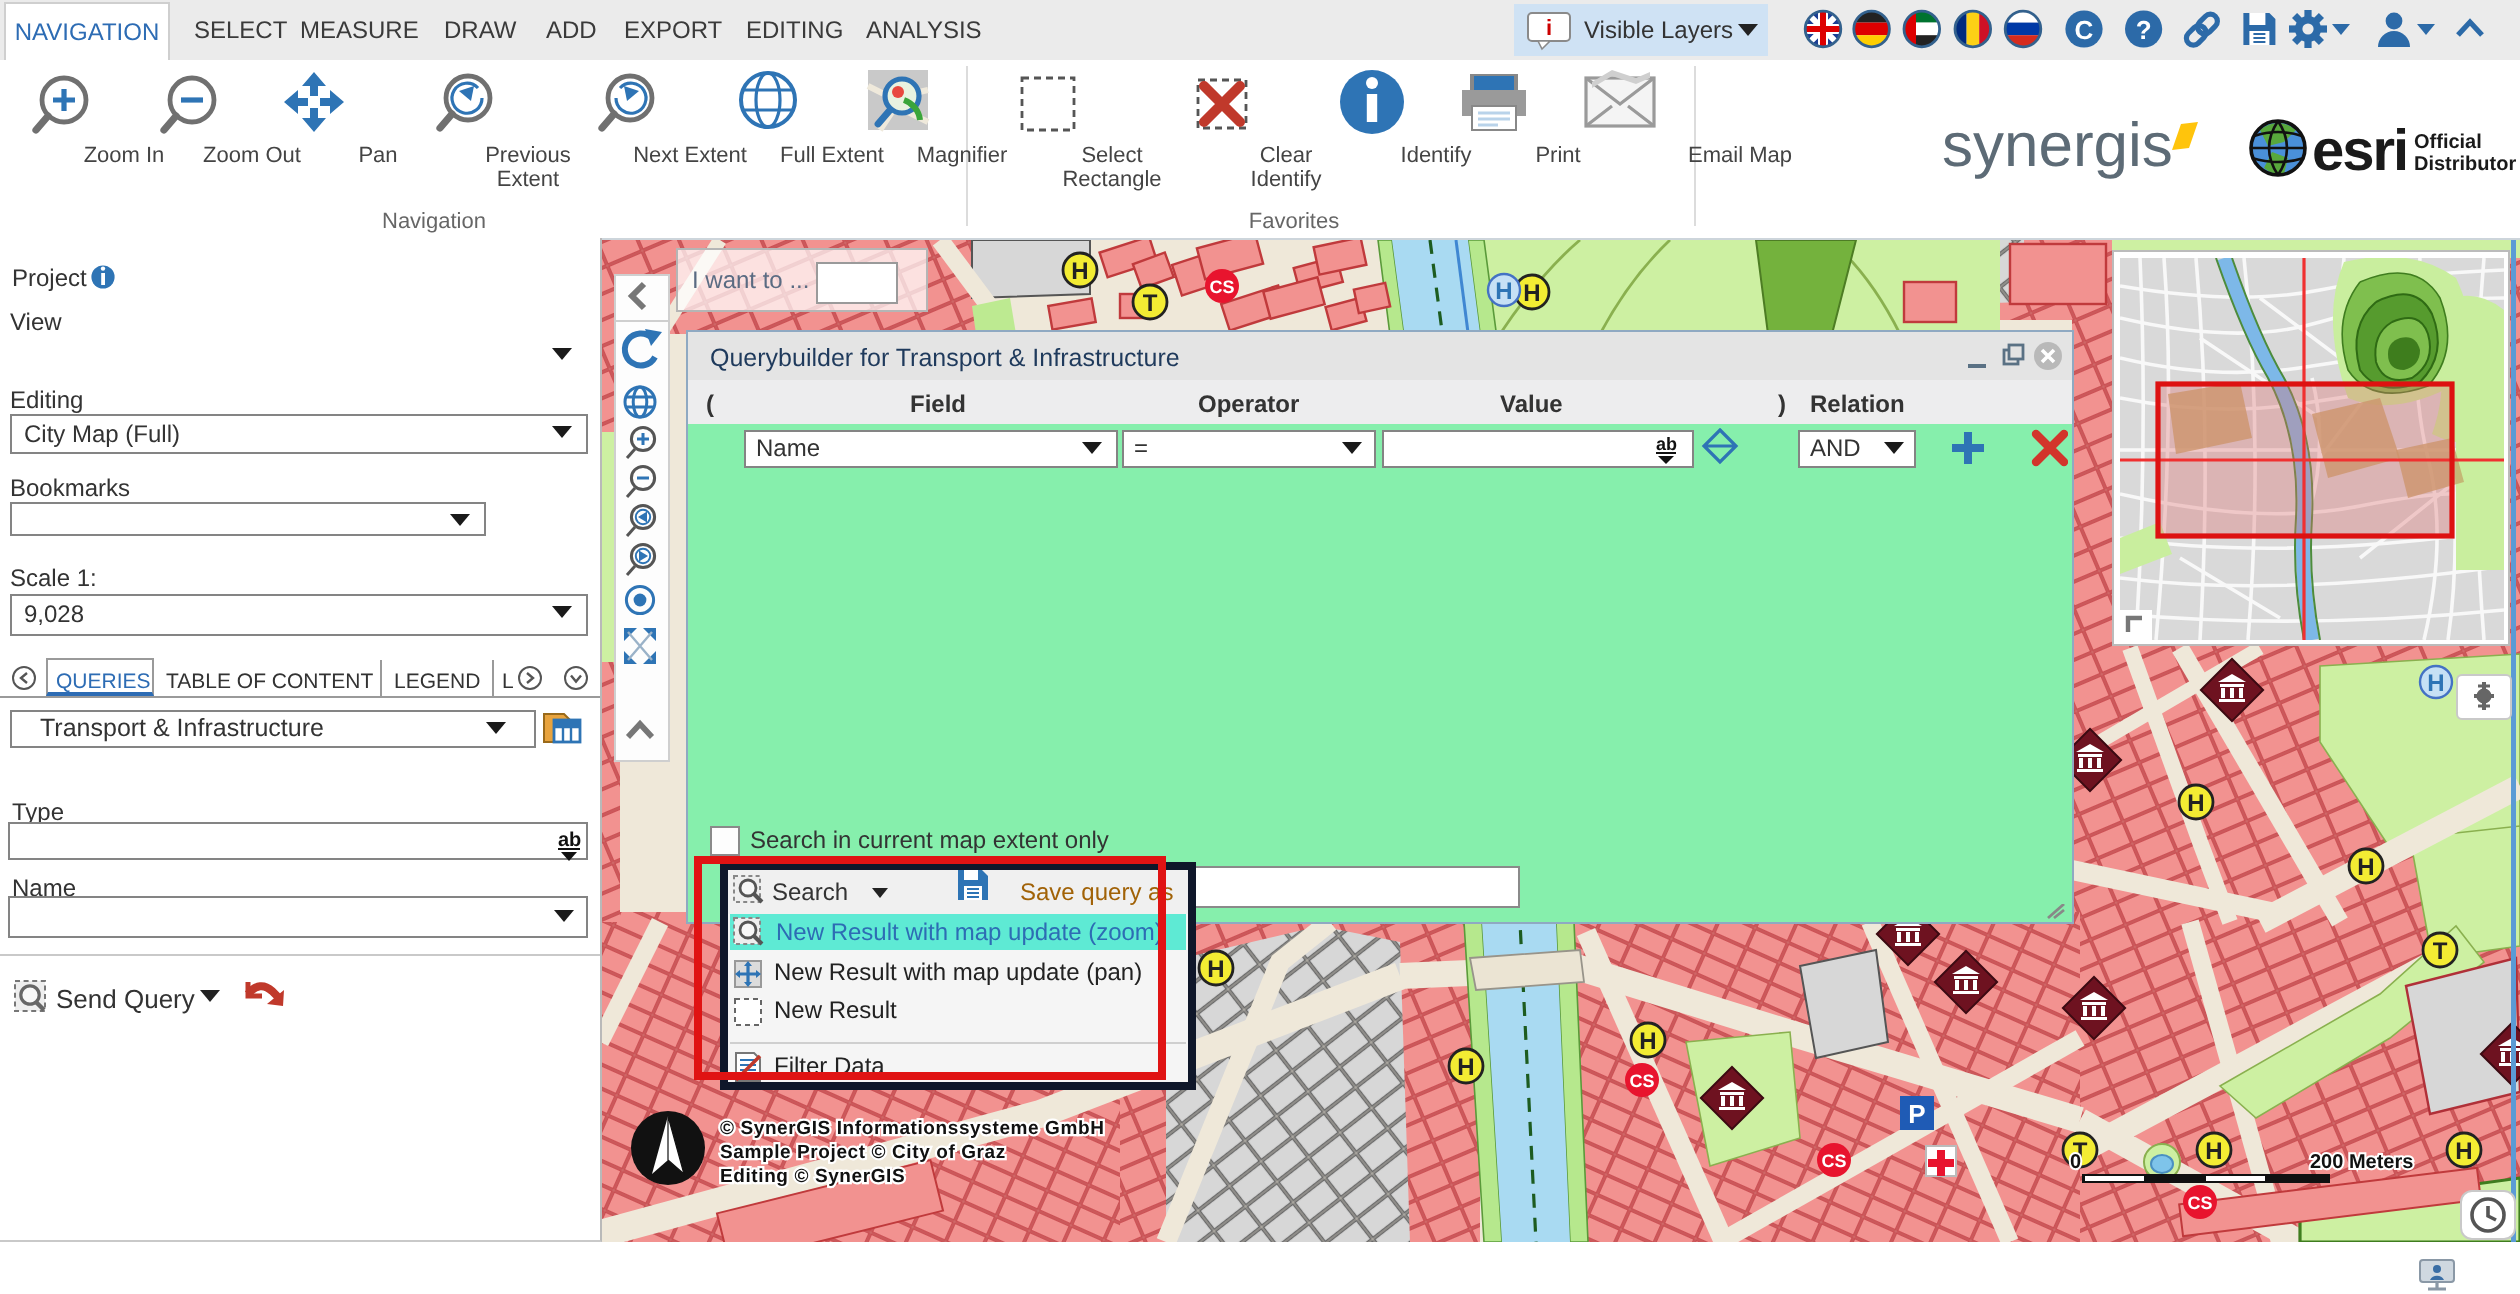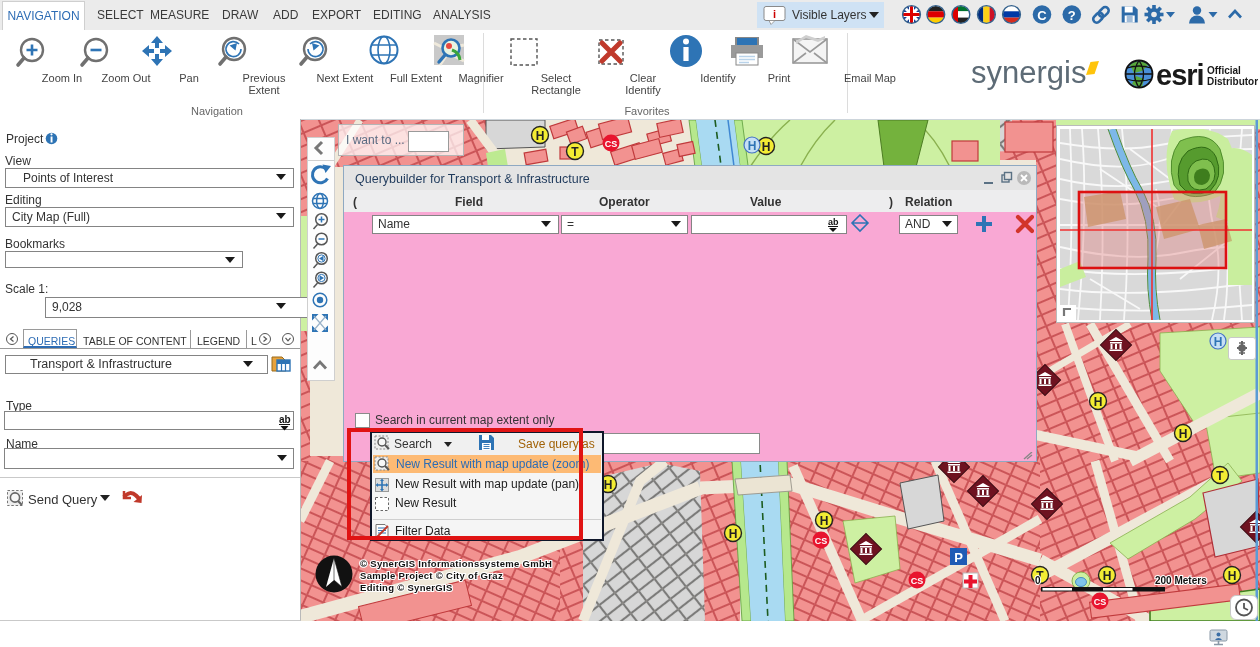--- a/index.html
+++ b/index.html
@@ -15,21 +15,21 @@
   #ribbon{position:absolute;left:0;top:30px;width:1260px;height:89px;background:#fff;border-bottom:1px solid #cdd5db;}
   .rlabel{position:absolute;font-size:11px;color:#444;text-align:center;margin-left:32px;}
   .glabel{position:absolute;font-size:11px;color:#666;top:75px;text-align:center;}
   .vsep{position:absolute;top:3px;width:1px;height:80px;background:#dcdcdc;}
   
   #lpanel{position:absolute;left:0;top:119px;width:300px;height:501px;background:#fff;border-right:1px solid #b9b9b9;border-bottom:1px solid #c9c9c9;}
   .plabel{position:absolute;font-size:12px;color:#333;}
   .psel{position:absolute;background:#fff;border:1px solid #848484;font-size:12px;color:#333;box-sizing:border-box;}
   .caret{position:absolute;width:0;height:0;border-left:5px solid transparent;border-right:5px solid transparent;border-top:6px solid #1a1a1a;}
   
-  #dlg{position:absolute;left:343px;top:165px;width:692px;height:295px;background:#f9a8d4;border:1px solid #8fa9c2;}
+  #dlg{position:absolute;left:343px;top:165px;width:692px;height:295px;background:#86efac;border:1px solid #8fa9c2;}
   
   .mapbtn{position:absolute;background:#fff;border:1px solid #c9c9c9;border-radius:3px;}
 </style>
 </head>
 <body>
 <div id="app">
 
   <div id="mapwrap" class="abs" style="left:300px;top:119px;width:960px;height:501px;background:#efe9db;border-top:1px solid #c3ced6;">
   <svg width="960" height="501" viewBox="300 119 960 501">
     <defs>
@@ -460,42 +460,41 @@
       <path d="M1127 68 q12 -4 24 0 M1126 79 q13 4 26 0 M1139 60.5 q-9 13.5 0 27 M1139 60.5 q9 13.5 0 27 M1125.5 74 h27" stroke="#111" stroke-width="1.3" fill="none"></path>
       <text x="1156" y="85" font-size="29" font-weight="bold" fill="#1a1a1a" style="letter-spacing:-1px">esri</text>
       <text x="1207" y="74" font-size="10" font-weight="bold" fill="#1a1a1a">Official</text>
       <text x="1207" y="85" font-size="10" font-weight="bold" fill="#1a1a1a">Distributor</text>
     </g>
   </svg>
 
   <div id="lpanel">
     <div class="plabel" style="left:6px;top:13px;text-align:center;">Project</div>
     <div class="plabel" style="left:5px;top:35px;">View</div>
-    <div class="psel" style="left:5px;top:49px;width:289px;height:20px;line-height:18px;padding-left:17px;">Points of Interest</div>
     <div class="plabel" style="left:5px;top:74px;">Editing</div>
     <div class="psel" style="left:5px;top:88px;width:289px;height:20px;line-height:18px;padding-left:6px;">City Map (Full)</div>
     <div class="plabel" style="left:5px;top:118px;">Bookmarks</div>
     <div class="psel" style="left:5px;top:132px;width:238px;height:17px;"></div>
     <div class="plabel" style="left:5px;top:163px;">Scale 1:</div>
-    <div class="psel" style="left:5px;top:178px;width:289px;height:21px;line-height:19px;padding-left:6px;margin-left:40px;">9,028</div>
+    <div class="psel" style="left:5px;top:178px;width:289px;height:21px;line-height:19px;padding-left:6px;">9,028</div>
     <div class="caret" style="left:276px;top:55px;"></div>
     <div class="caret" style="left:276px;top:94px;"></div>
     <div class="caret" style="left:225px;top:138px;"></div>
     <div class="caret" style="left:276px;top:184px;"></div>
 
     <div class="abs" style="left:0;top:211px;width:300px;height:18px;border-bottom:1px solid #9a9a9a;"></div>
     <div class="abs" style="left:23px;top:210px;width:54px;height:19px;background:#fff;border:1px solid #9a9a9a;border-bottom:2px solid #2d6cb4;box-sizing:border-box;"></div>
     <div class="plabel" style="left:28px;top:216px;color:#2d6cb4;font-size:10.5px;">QUERIES</div>
     <div class="plabel" style="left:83px;top:216px;font-size:10.5px;">TABLE OF CONTENT</div>
     <div class="abs" style="left:190px;top:211px;width:1px;height:18px;background:#9a9a9a;"></div>
     <div class="plabel" style="left:197px;top:216px;font-size:10.5px;">LEGEND</div>
     <div class="abs" style="left:246px;top:211px;width:1px;height:18px;background:#9a9a9a;"></div>
     <div class="plabel" style="left:251px;top:216px;font-size:10.5px;">L</div>
 
-    <div class="psel" style="left:5px;top:236px;width:263px;height:19px;line-height:17px;padding-left:24px;font-size:12.5px;">Transport &amp; Infrastructure</div>
+    <div class="psel" style="left:5px;top:236px;width:263px;height:19px;line-height:17px;padding-left:14px;font-size:12.5px;">Transport &amp; Infrastructure</div>
     <div class="caret" style="left:243px;top:242px;"></div>
 
     <div class="plabel" style="left:6px;top:280px;">Type</div>
     <div class="psel" style="left:4px;top:292px;width:290px;height:19px;"></div>
     <div class="plabel" style="left:6px;top:318px;">Name</div>
     <div class="psel" style="left:4px;top:329px;width:290px;height:21px;"></div>
     <div class="caret" style="left:277px;top:336px;"></div>
     <div class="abs" style="left:0;top:358px;width:300px;height:1px;background:#c9c9c9;"></div>
     <div class="plabel" style="left:28px;top:373px;font-size:13px;">Send Query</div>
     <div class="caret" style="left:100px;top:376px;border-top-color:#222;"></div>
@@ -640,27 +639,27 @@
     </svg>
 
     <div class="abs" style="left:11px;top:247px;width:13px;height:13px;background:#fdfdfd;border:1px solid #8a8a8a;"></div>
     <div class="abs" style="left:31px;top:247px;font-size:12px;color:#333;">Search in current map extent only</div>
     <div class="abs" style="left:249px;top:267px;width:165px;height:19px;background:#fff;border:1px solid #8a8a8a;"></div>
     <svg class="abs" style="left:678px;top:286px;" width="12" height="8">
       <path d="M2 7 L10 0 M5 7 L10 3" stroke="#888" stroke-width="1.4"></path>
     </svg>
   </div>
 
-  <div class="abs" style="left:370px;top:431px;width:230px;height:106px;background:#f5f5f5;border:2px solid #0f172a;">
+  <div class="abs" style="left:360px;top:431px;width:230px;height:106px;background:#f5f5f5;border:4px solid #0f172a;">
     <div class="abs" style="left:0px;top:0px;width:230px;height:22px;background:#f0f0f0;">
       <div class="abs" style="left:22px;top:4px;font-size:12px;color:#333;">Search</div>
       <div class="caret" style="left:72px;top:9px;width:0;height:0;border-left:4.5px solid transparent;border-right:4.5px solid transparent;border-top:5.5px solid #222;"></div>
       <div class="abs" style="left:146px;top:4px;font-size:12px;color:#a16207;">Save query as</div>
     </div>
-    <div class="abs" style="left:1px;top:22px;width:228px;height:18px;background:#fdba74;">
+    <div class="abs" style="left:1px;top:22px;width:228px;height:18px;background:#5eead4;">
       <div class="abs" style="left:23px;top:2px;font-size:12px;color:#2d6cb4;">New Result with map update (zoom)</div>
     </div>
     <div class="abs" style="left:23px;top:44px;font-size:12px;color:#222;">New Result with map update (pan)</div>
     <div class="abs" style="left:23px;top:63px;font-size:12px;color:#222;">New Result</div>
     <div class="abs" style="left:1px;top:86px;width:228px;height:1px;background:#cfcfcf;"></div>
     <div class="abs" style="left:23px;top:91px;font-size:12px;color:#222;">Filter Data</div>
     <svg class="abs" style="left:2px;top:2px;" width="20" height="104">
       <g id="srchic">
         <rect x="1" y="1" width="13" height="13" fill="#eee" stroke="#888" stroke-dasharray="2 1.6"></rect>
         <circle cx="8" cy="7" r="4" fill="#f7f7f7" stroke="#555" stroke-width="1.4"></circle>

